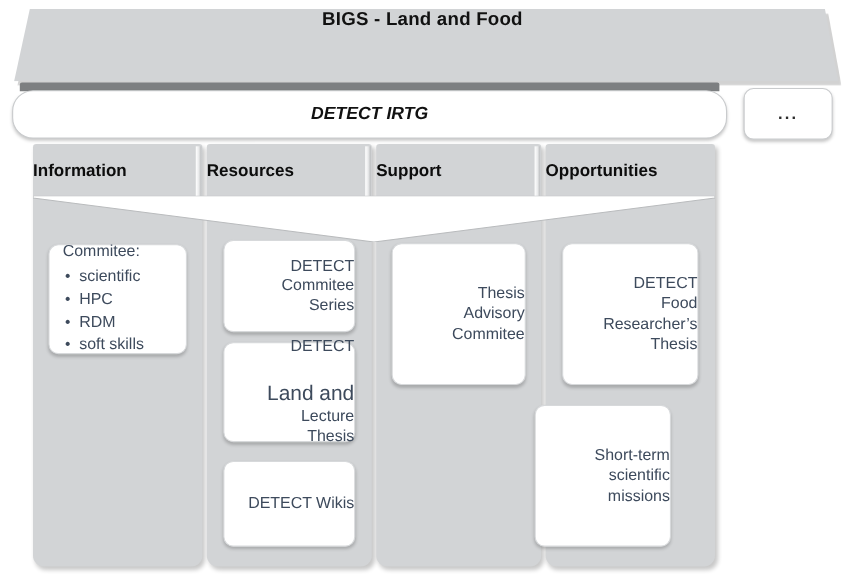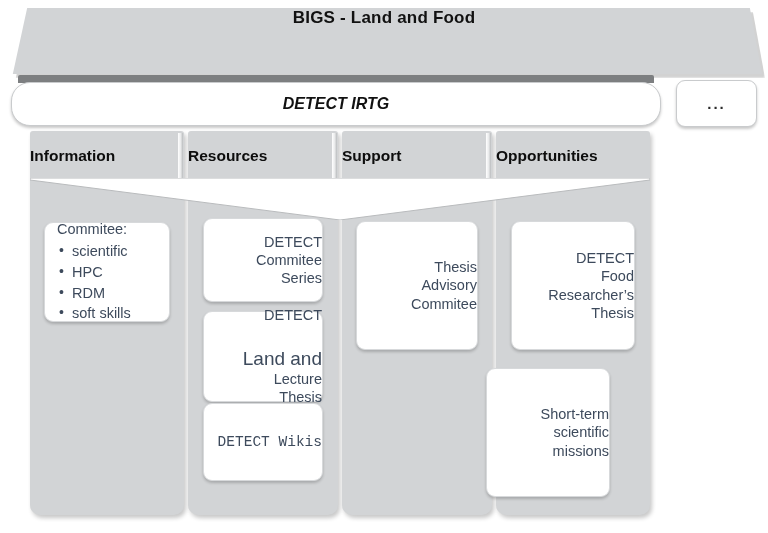--- a/index.html
+++ b/index.html
@@ -224,21 +224,21 @@
     font-size: 14px;
   }
   .card .sub { font-size: 19px; margin-top: 22px; }
 
   
   .c1a { left: 44px; top: 222px; width: 126px; height: 100px; }
   .c1b { left: 44px; top: 368px; width: 126px; height: 129px; }
   
   .c2a { left: 203px; top: 218px; width: 120px; height: 84px; }
   .c2b { left: 203px; top: 311px; width: 120px; height: 91px; }
-  .c2c { left: 203px; top: 403px; width: 120px; height: 78px; font-family: Liberation Mono, monospace; }
+  .c2c { left: 203px; top: 419px; width: 120px; height: 78px; }
   
   .c3a { left: 356px; top: 221px; width: 122px; height: 129px; }
   .c3b { left: 356px; top: 368px; width: 122px; height: 129px; }
   
   .c4a { left: 511px; top: 221px; width: 124px; height: 129px; }
   .c4b { left: 486px; top: 368px; width: 124px; height: 129px; }
 </style>
 </head>
 <body>
 

